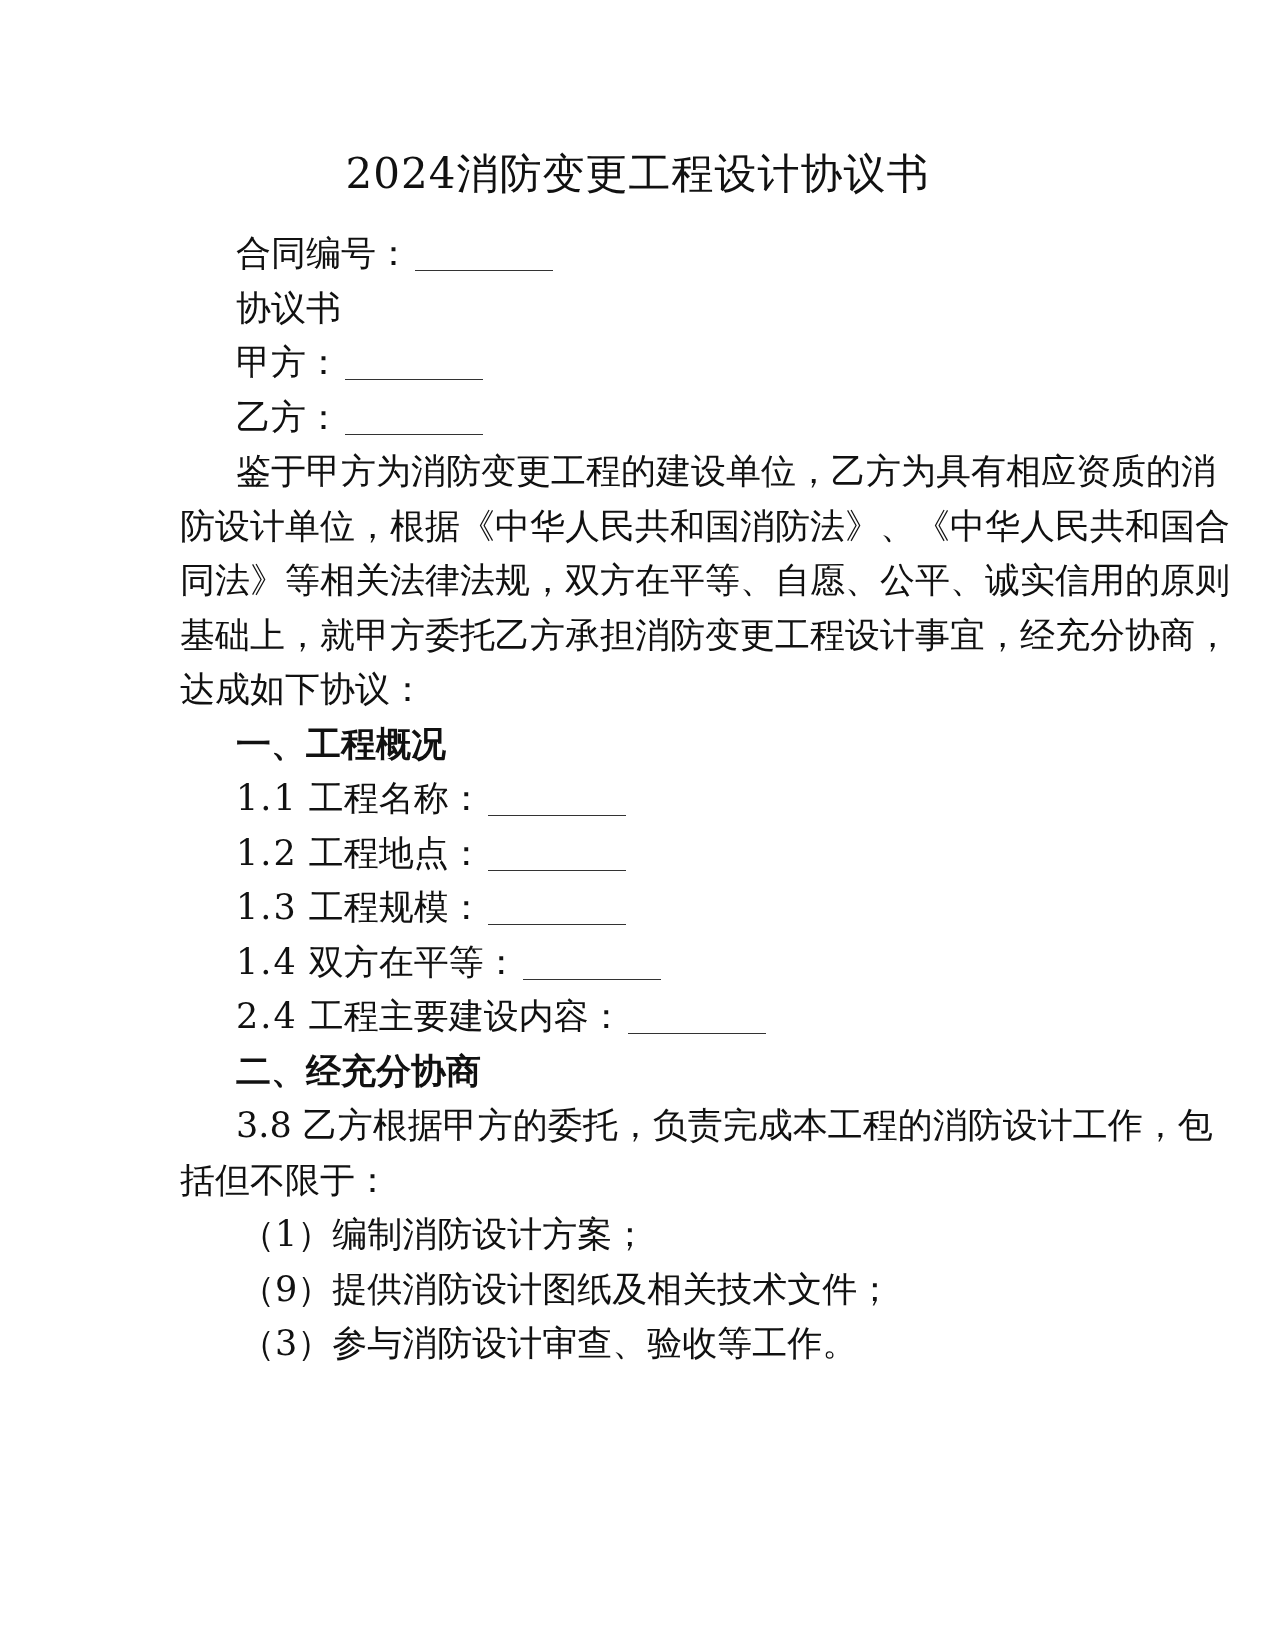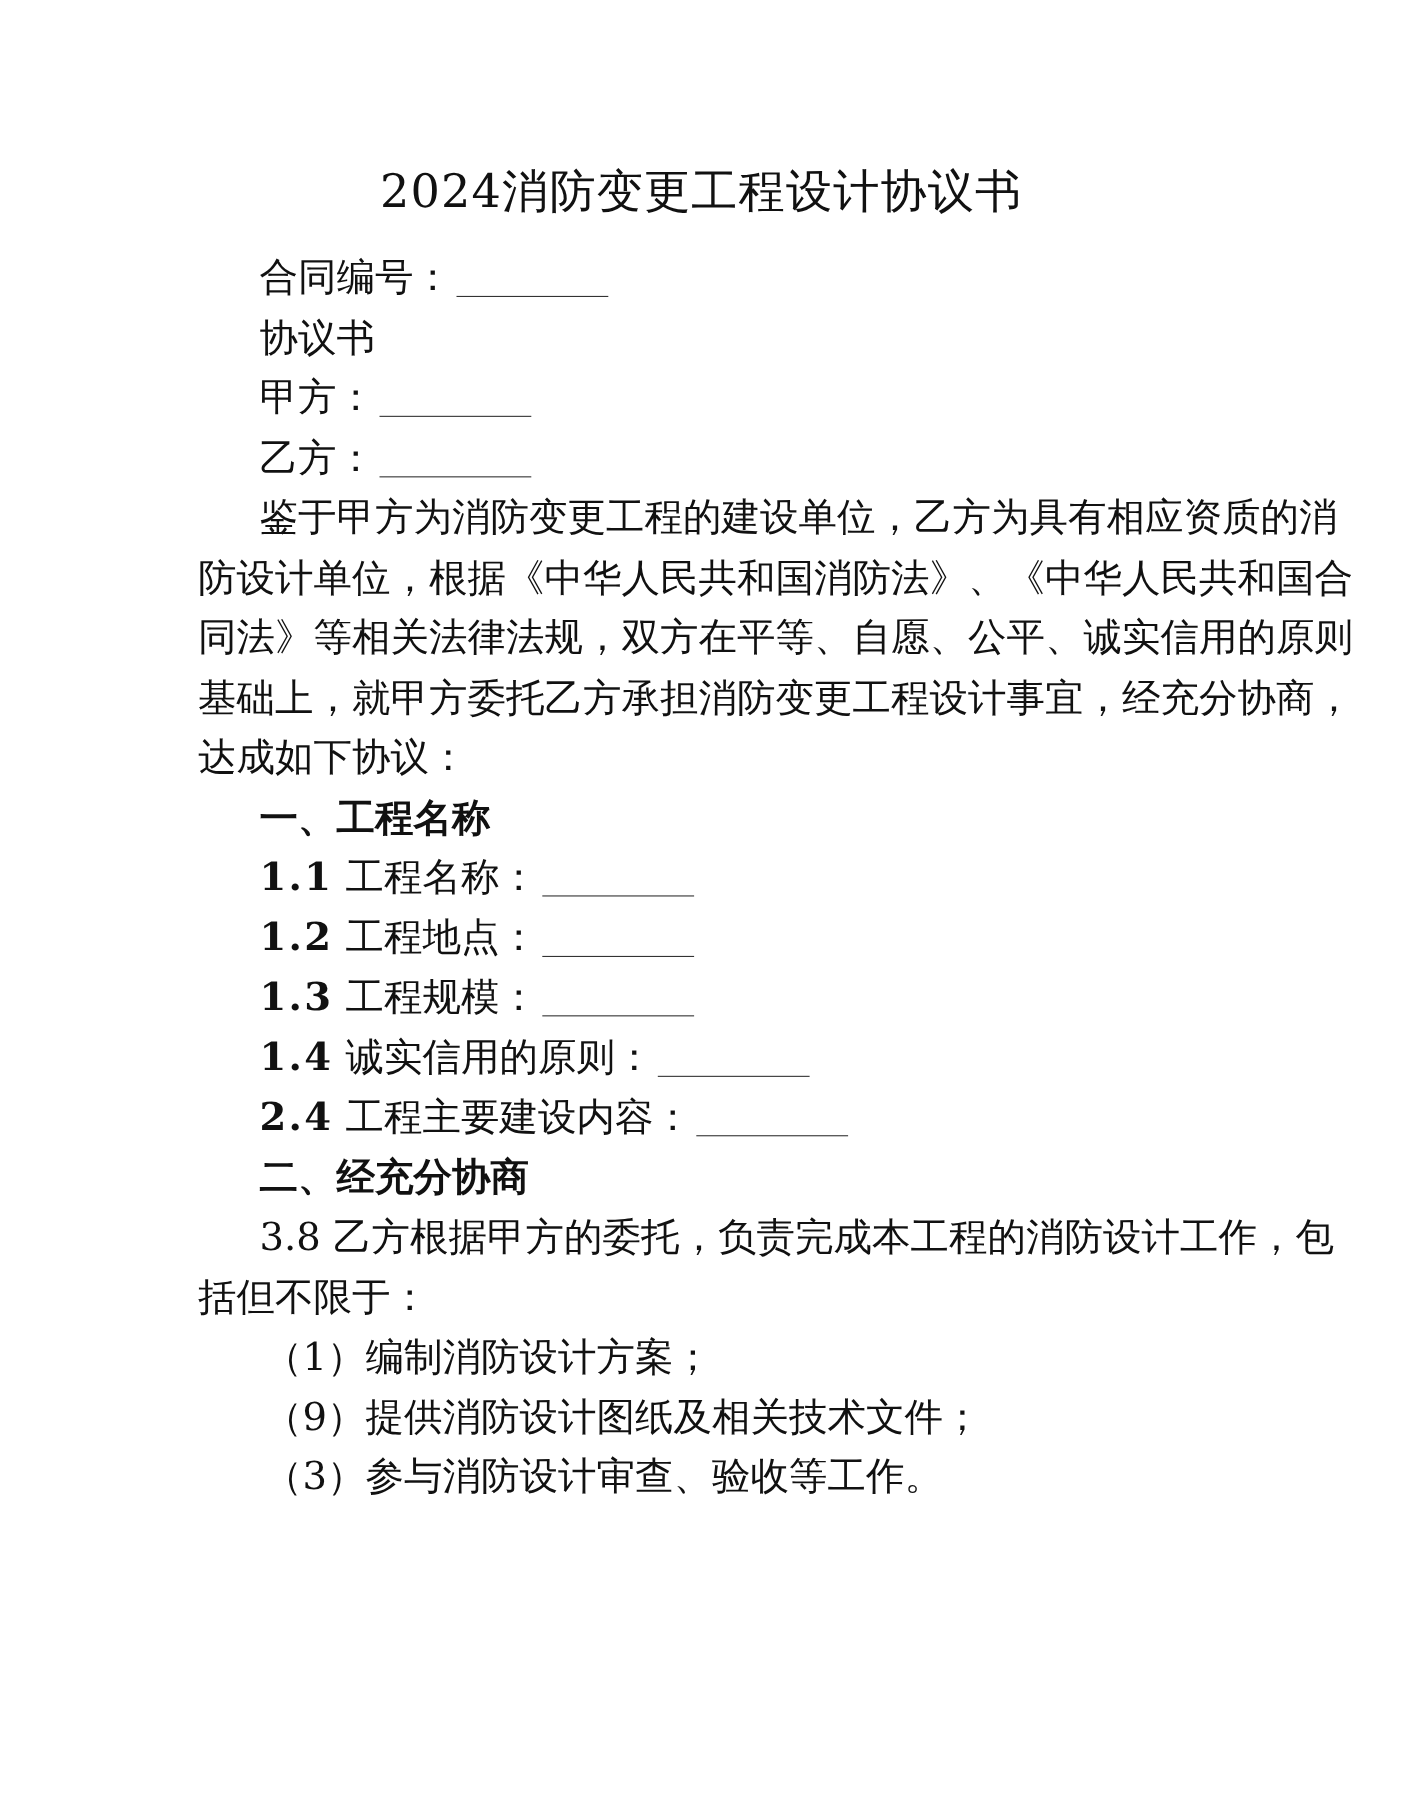--- a/index.html
+++ b/index.html
@@ -66,21 +66,21 @@
       text-align-last: left;
     }
     .para-line {
       display: block;
       white-space: nowrap;
       height: 54.5px;
       text-align: justify;
       text-align-last: justify;
     }
     .para-line.last { text-align-last: left; }
-    .num { letter-spacing: 2px; font-weight: bold; }
+    .num { letter-spacing: 2px; }
   </style>
 </head>
 <body>
 
 <div class="page">
 
   <h1 class="title">2024消防变更工程设计协议书</h1>
 
   <div class="content">
 
@@ -99,37 +99,37 @@
     </div>
 
     <div class="para">
       <span class="para-line indent">鉴于甲方为消防变更工程的建设单位，乙方为具有相应资质的消</span>
       <span class="para-line">防设计单位，根据《中华人民共和国消防法》、《中华人民共和国合</span>
       <span class="para-line">同法》等相关法律法规，双方在平等、自愿、公平、诚实信用的原则</span>
       <span class="para-line">基础上，就甲方委托乙方承担消防变更工程设计事宜，经充分协商，</span>
       <span class="para-line last">达成如下协议：</span>
     </div>
 
-    <div class="line indent heading">一、工程名称</div>
+    <div class="line indent heading">一、工程概况</div>
 
     <div class="line indent">
       <span class="num">1.1</span>
       <span>工程名称：</span><span class="blank"></span>
     </div>
     <div class="line indent">
       <span class="num">1.2</span>
       <span>工程地点：</span><span class="blank"></span>
     </div>
     <div class="line indent">
       <span class="num">1.3</span>
       <span>工程规模：</span><span class="blank"></span>
     </div>
     <div class="line indent">
       <span class="num">1.4</span>
-      <span>诚实信用的原则：</span><span class="blank"></span>
+      <span>双方在平等：</span><span class="blank"></span>
     </div>
     <div class="line indent">
       <span class="num">2.4</span>
       <span>工程主要建设内容：</span><span class="blank"></span>
     </div>
 
     <div class="line indent heading">二、经充分协商</div>
 
     <div class="para">
       <span class="para-line indent">3.8 乙方根据甲方的委托，负责完成本工程的消防设计工作，包</span>

